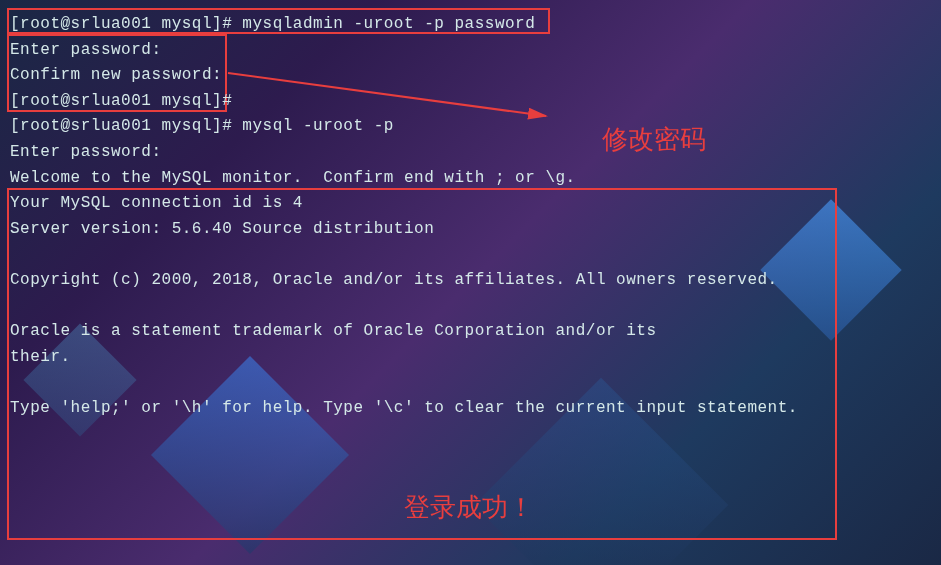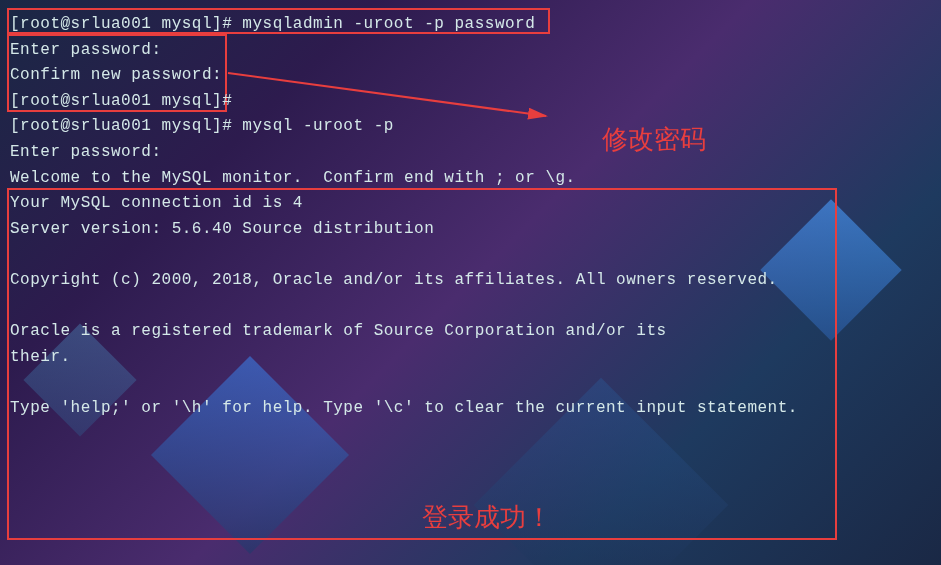--- a/index.html
+++ b/index.html
@@ -105,22 +105,21 @@
   font-weight: 500;
   z-index: 5;
 }
 .ann1 {
   right: 235px;
   top: 103px;
   margin-top: 19px;
 }
 .ann2 {
   left: 404px;
-  bottom: 30px;
-  margin-left: 18px;
+  bottom: 40px;
 }
 .arrow {
   position: absolute;
   z-index: 4;
 }
 .arrow svg {
   overflow: visible;
 }
 .cursor {
   display: inline-block;
@@ -146,21 +145,21 @@
   <div class="line">Confirm new password:</div>
   <div class="line">[root@srlua001 mysql]#</div>
   <div class="line"><span>[root@srlua001 mysql]# </span><span>mysql -uroot -p</span></div>
   <div class="line">Enter password:</div>
   <div class="line">Welcome to the MySQL monitor.  Confirm end with ; or \g.</div>
   <div class="line">Your MySQL connection id is 4</div>
   <div class="line">Server version: 5.6.40 Source distribution</div>
   <div class="line">&nbsp;</div>
   <div class="line">Copyright (c) 2000, 2018, Oracle and/or its affiliates. All owners reserved.</div>
   <div class="line">&nbsp;</div>
-  <div class="line">Oracle is a registered trademark of Source Corporation and/or its</div>
+  <div class="line">Oracle is a statement trademark of Oracle Corporation and/or its</div>
   <div class="line">their.</div>
   <div class="line">&nbsp;</div>
   <div class="line">Type 'help;' or '\h' for help. Type '\c' to clear the current input statement.</div>
   <div class="line">&nbsp;</div>
 </div>
 
 <div class="box-red-wide box-cmd1"></div>
 <div class="box-red-wide box-passwords"></div>
 <div class="box-red-wide box-welcome"></div>
 

